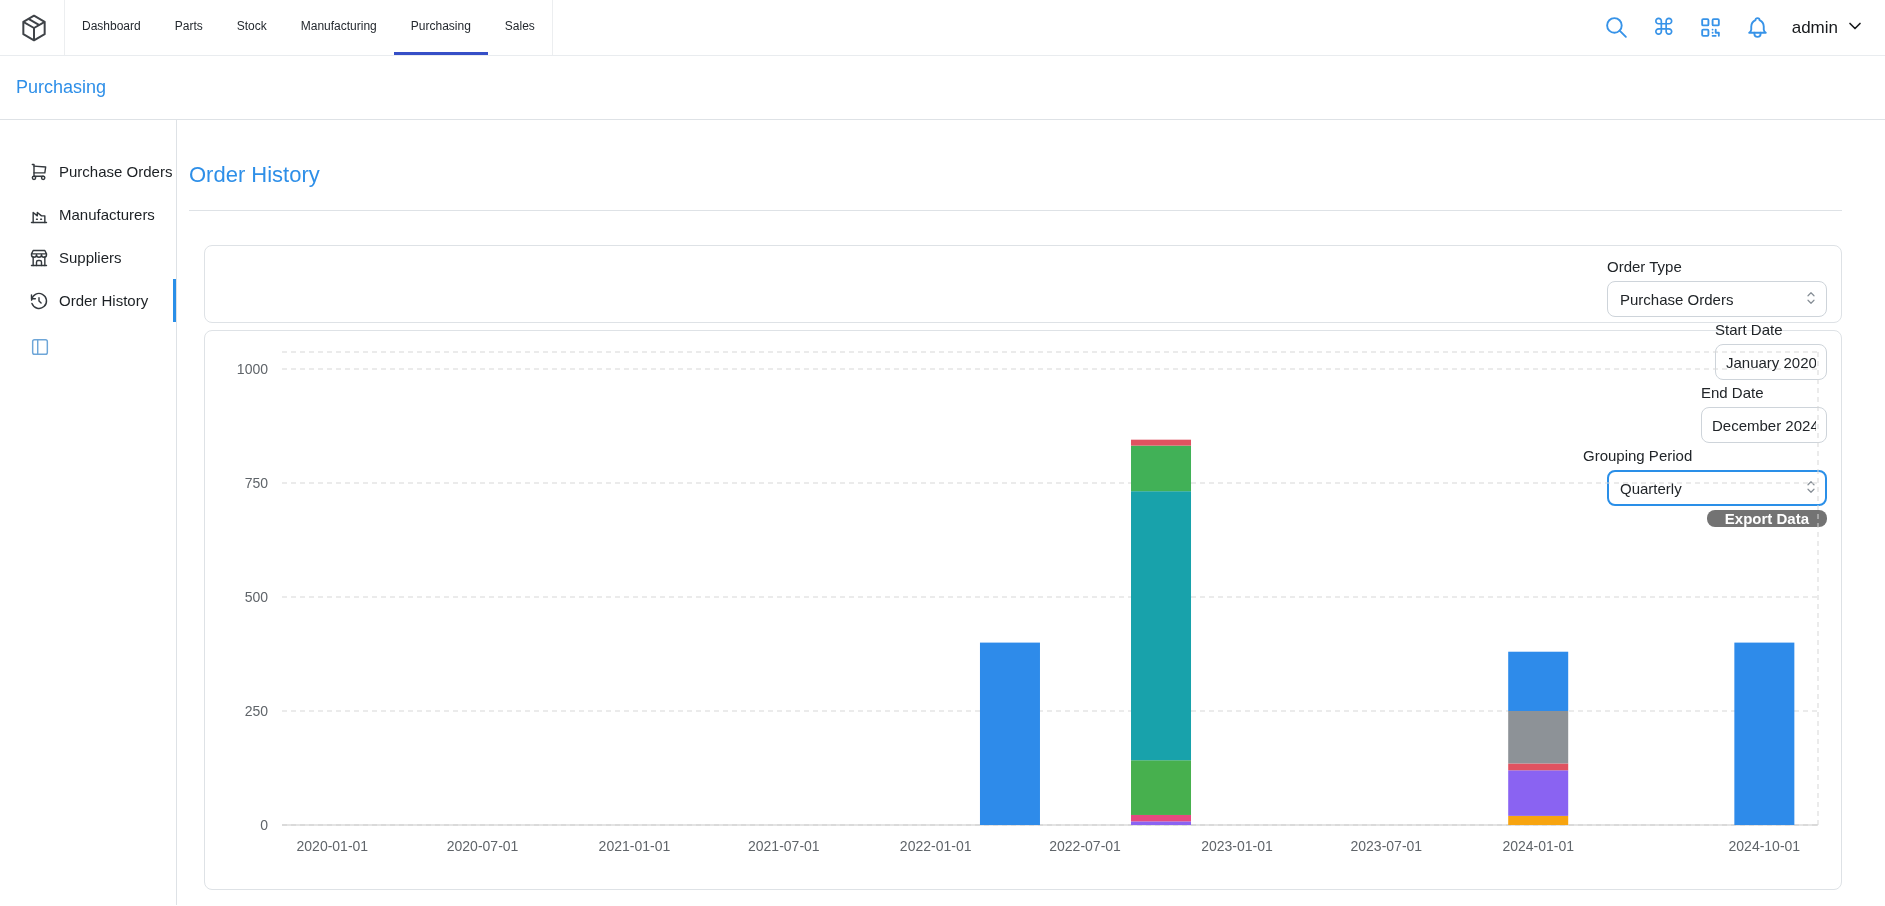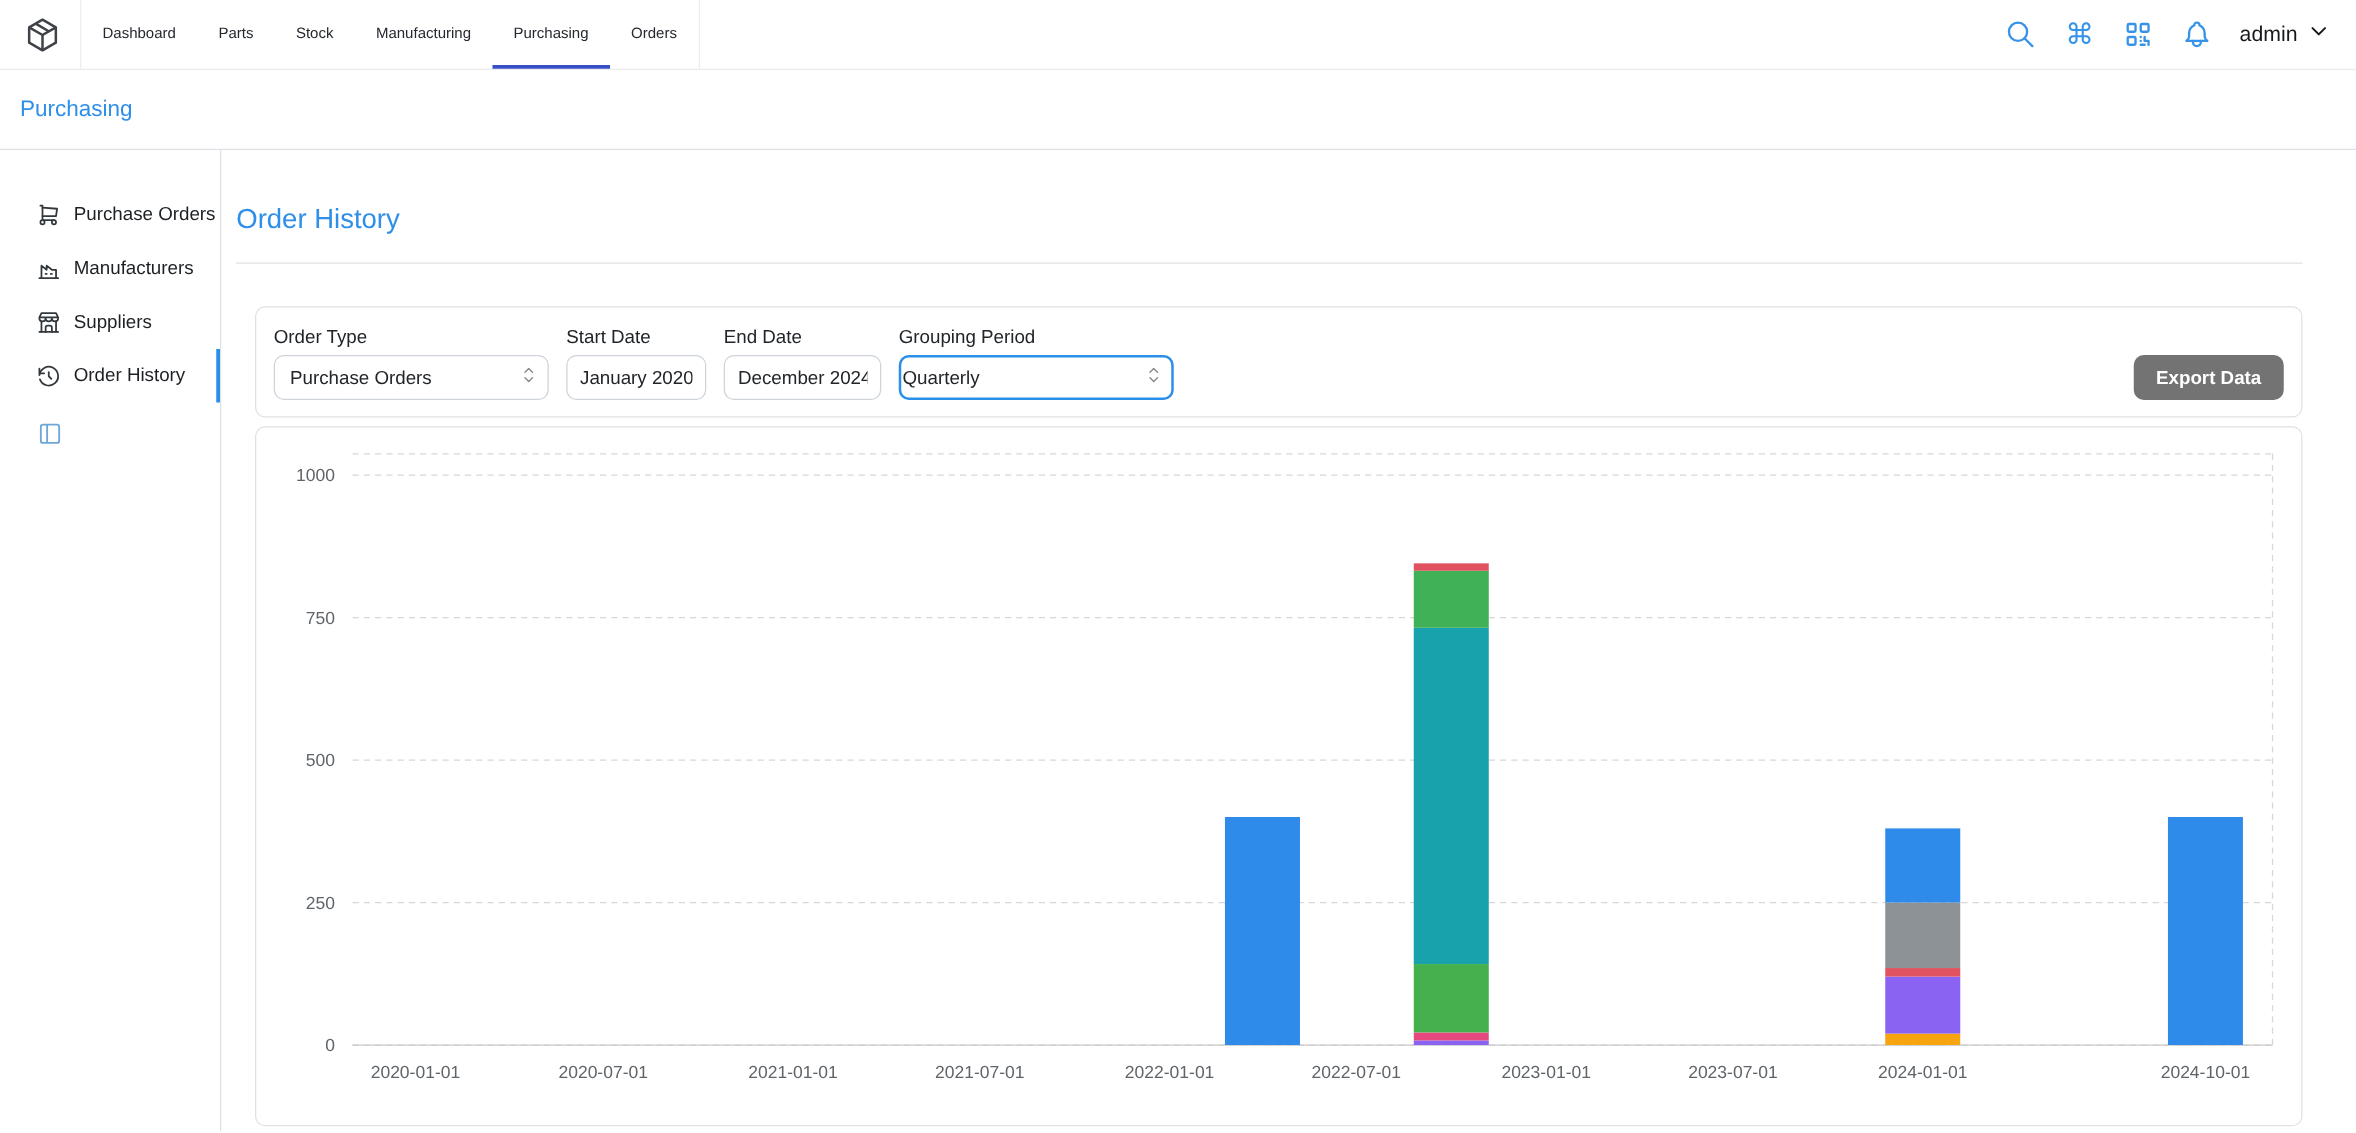--- a/index.html
+++ b/index.html
@@ -28,28 +28,28 @@
   .content { display:flex; height:785px; }
   .sidebar { width:177px; flex:0 0 177px; border-right:1px solid #dee2e6; padding-top:30px; }
   .side-item { height:43px; display:flex; align-items:center; gap:10px; padding-left:29px; font-size:15px; color:#1c2024; cursor:pointer; }
   .side-item.active { box-shadow: inset -3px 0 0 #2a8fe8; }
   .side-icon { display:flex; align-items:center; }
   .collapse-btn { margin:14px 0 0 29px; width:24px; height:24px; cursor:pointer; }
   .main { flex:1; padding:0 43px 0 12px; overflow:hidden; }
   .page-title { margin:42px 0 0 0; font-size:22px; line-height:26px; font-weight:500; color:#2e8fe8; }
   .divider { border:none; border-top:1px solid #dee2e6; margin:22px 0 0 0; }
   
-  .filter-card { margin:34px 0 0 15px; height:89px; border:1px solid #dee2e6; border-radius:8px;
-                 padding:12px 14px 13px 14px; display:flex; align-items:flex-end; gap:14px; }
+  .filter-card { margin:34px 0 0 15px; height:78px; border:1px solid #dee2e6; border-radius:8px;
+                 padding:12px 14px 13px 14px; display:flex; align-items:flex-end; gap:4px;flex-direction:column; }
   .field { display:flex; flex-direction:column; }
   .field label { font-size:15px; color:#212529; font-weight:500; margin-bottom:6px; }
   .select { height:36px; border:1px solid #ced4da; border-radius:8px; background:#fff;
             display:flex; align-items:center; justify-content:space-between; padding:0 6px 0 12px;
             font-size:15px; color:#212529; cursor:pointer; }
-  .select.focused { border:2px solid #2a8fe8; padding:0 5px 0 1px; }
+  .select.focused { border:2px solid #2a8fe8; padding:0 5px 0 11px;margin-left:24px; }
   .select .val { white-space:nowrap; }
   .text-input { height:36px; border:1px solid #ced4da; border-radius:8px; padding:0 10px;
                 font-size:15px; color:#212529; font-family:"Liberation Sans","DejaVu Sans",sans-serif; }
   .w-select { width:220px; }
   .w-start { width:112px; }
   .w-end { width:126px; }
   .export-btn { margin-left:auto; height:36px; padding:0 18px; background:#737373; color:#fff; border:none;
                 border-radius:8px; font-size:15px; font-weight:600; cursor:pointer;
                 font-family:"Liberation Sans","DejaVu Sans",sans-serif; }
   
@@ -66,21 +66,21 @@
       <path d="M12 12l8-4.6M12 12L4 7.4M12 12v9.2"></path>
       <path d="M7.9 5.2l8.1 4.7"></path>
     </svg>
   </div>
   <nav class="tabs">
     <a class="tab">Dashboard</a>
     <a class="tab">Parts</a>
     <a class="tab">Stock</a>
     <a class="tab">Manufacturing</a>
     <a class="tab active">Purchasing</a>
-    <a class="tab">Orders</a>
+    <a class="tab">Sales</a>
   </nav>
   <div class="nav-right">
     <span class="nav-icon">
       <svg viewBox="0 0 24 24" width="25" height="25" fill="none" stroke="#3793e8" stroke-width="1.8" stroke-linecap="round">
         <circle cx="10" cy="10" r="7"></circle>
           <path d="M21 21l-6-6"></path>
       </svg>
     </span>
     <span class="nav-icon">
         <span class="cmd-glyph">⌘</span>

